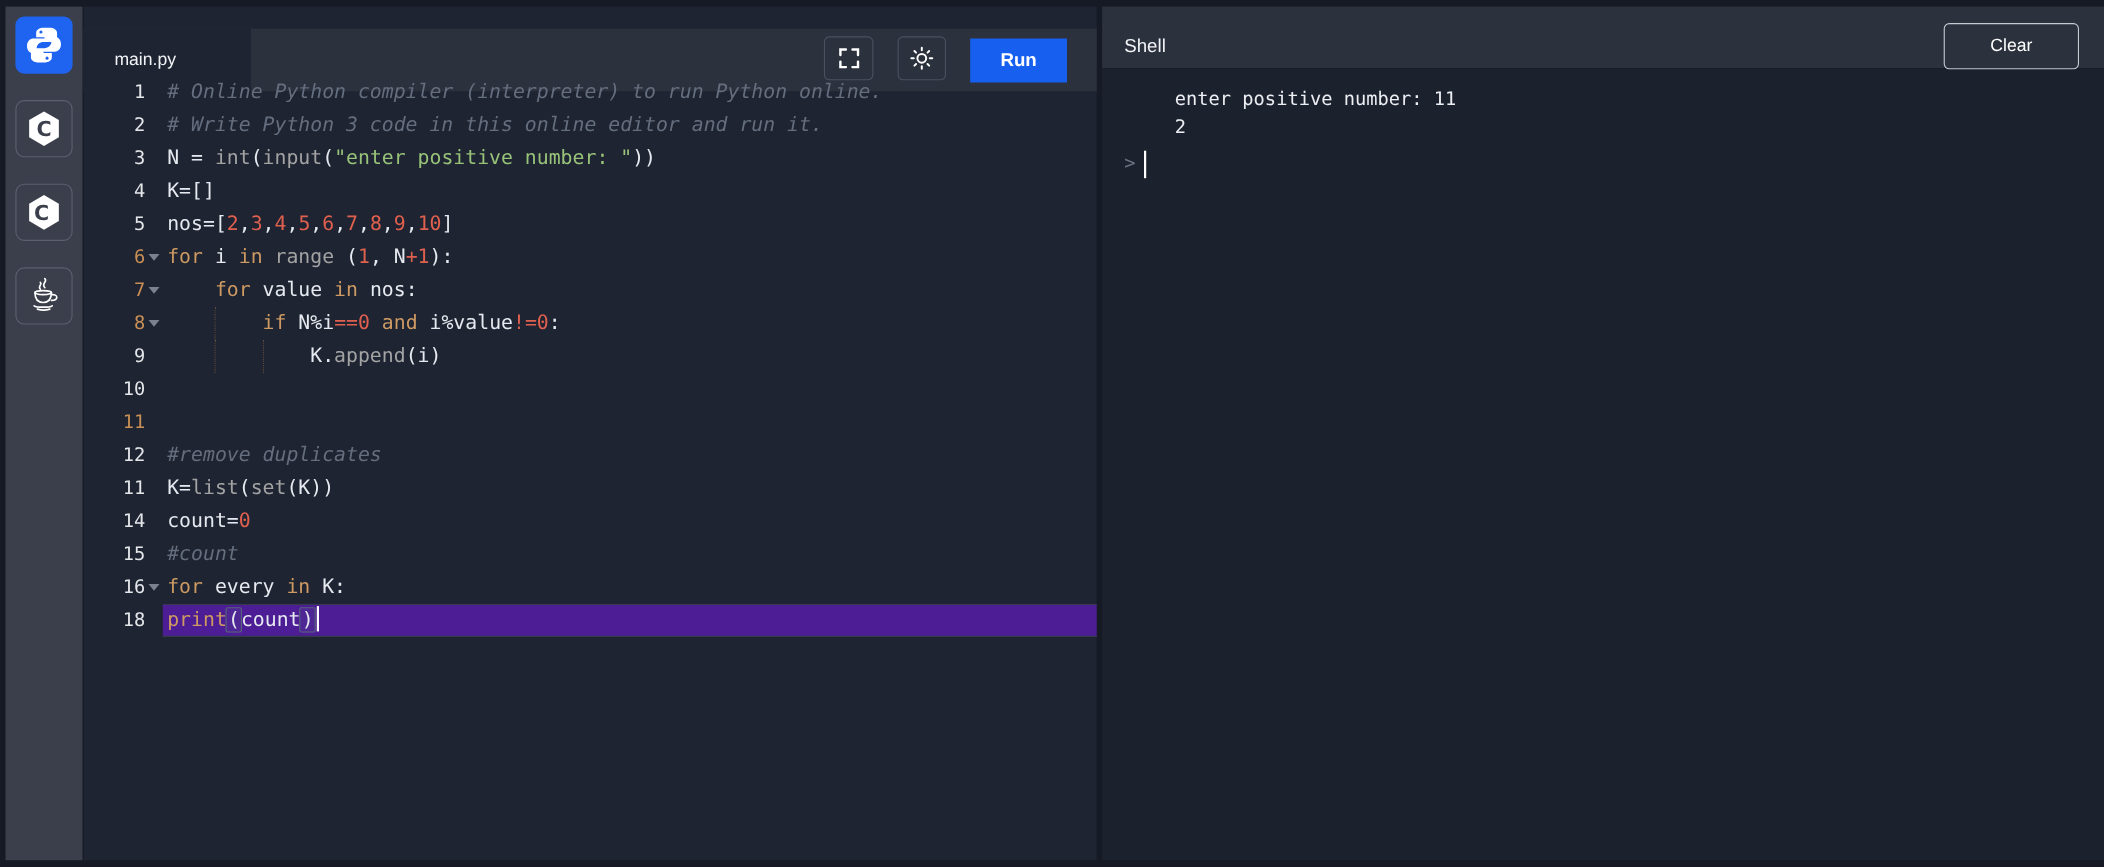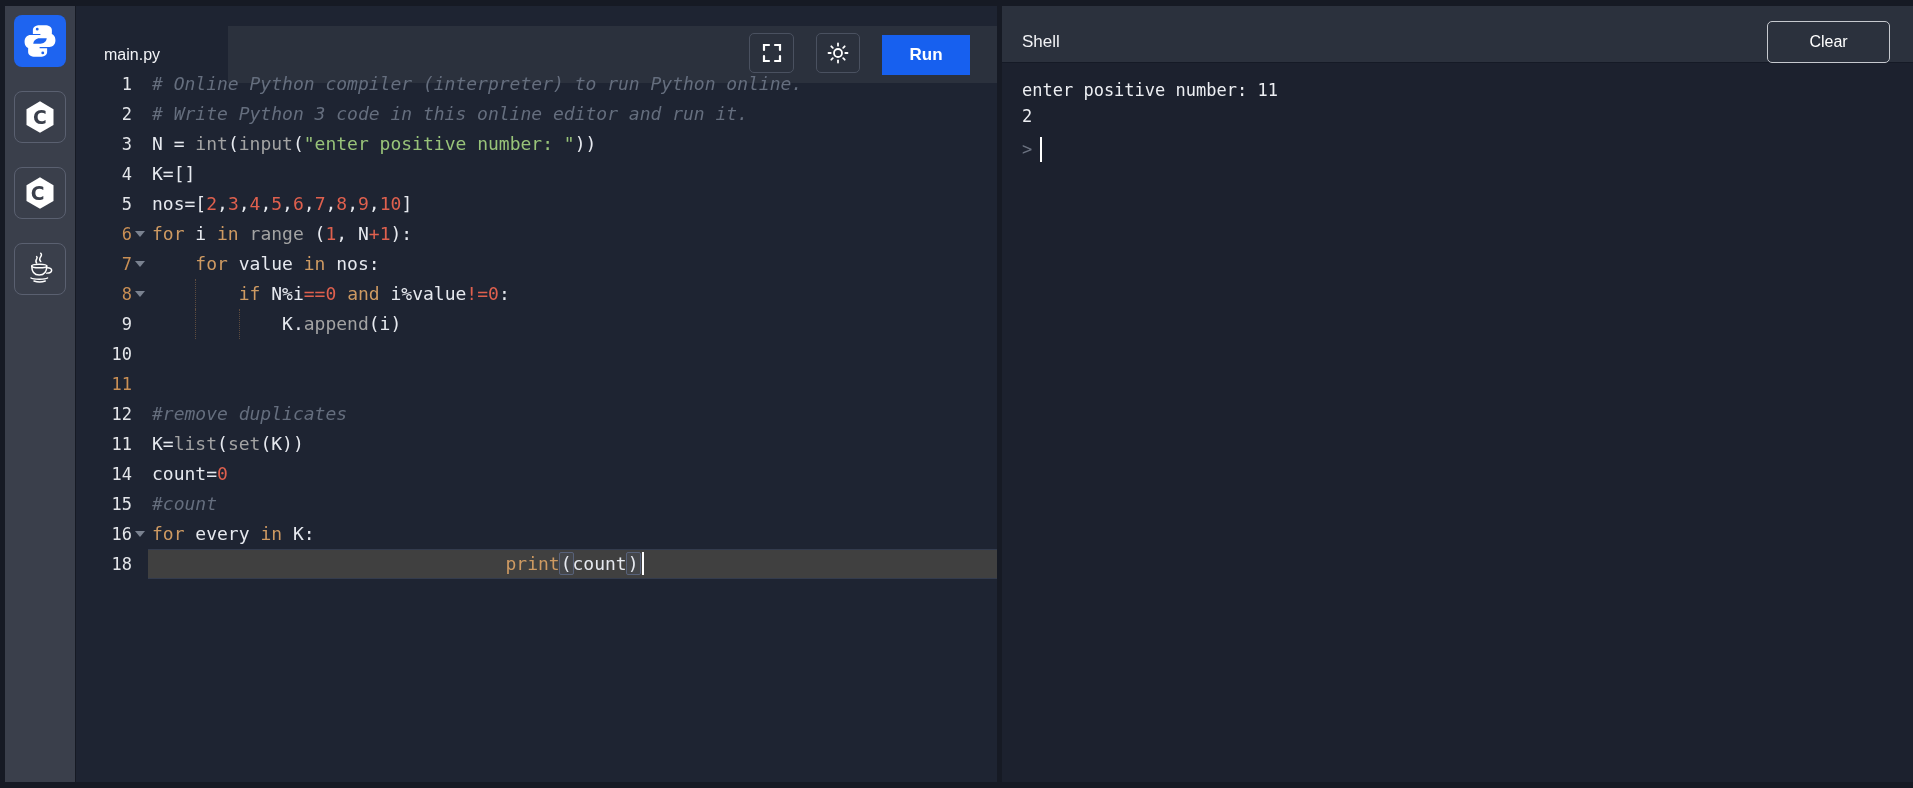--- a/index.html
+++ b/index.html
@@ -30,22 +30,22 @@
         font-family:"DejaVu Sans Mono",monospace;font-size:18px;}
   .code-line{display:flex;height:30px;line-height:30px;}
   .gutter-cell{width:72px;flex:none;display:flex;align-items:center;justify-content:flex-end;
                color:#e4e6ea;font-size:17px;}
   .lnum{text-align:right;}
   .lnum.amber{color:#c98f55;}
   .arrow-slot{width:16px;height:30px;flex:none;display:flex;align-items:center;justify-content:center;}
   .fold-arrow{width:0;height:0;border-left:5px solid transparent;border-right:5px solid transparent;
               border-top:6px solid #7a8290;cursor:pointer;}
   .code-cell{flex:1;position:relative;padding-left:4px;white-space:pre;color:#e6e9ef;}
-  .code-line.active .code-cell{background:#404040;
-      box-shadow:inset 0 1px 0 #333b4d, inset 0 -1px 0 #333b4d;text-align:center;}
+  .code-line.active .code-cell{background:#4c1d95;
+      box-shadow:inset 0 1px 0 #333b4d, inset 0 -1px 0 #333b4d;}
   .guide{position:absolute;top:0;bottom:0;border-left:1px dotted rgba(201,143,85,.38);}
 
   .tok-com{color:#656e7e;font-style:italic;}
   .tok-kw{color:#ce9a62;}
   .tok-fn{color:#a3a3a3;}
   .tok-str{color:#98c379;}
   .tok-num{color:#df604e;}
   .tok-op{color:#df604e;}
   .tok-pl{color:#e6e9ef;}
   .tok-brkt{color:#e6e9ef;border:1px solid #58627a;border-radius:2px;background:rgba(96,112,144,.12);
@@ -58,21 +58,21 @@
   .shell{position:absolute;left:1002px;top:6px;width:911px;height:776px;background:#1c212e;}
   .shell-header{position:absolute;left:0;top:0;right:0;height:57px;background:#2b313d;
                 display:flex;align-items:center;padding:16px 23px 0 20px;box-sizing:border-box;
                 border-bottom:1px solid #151a26;}
   .shell-title{font-size:17px;color:#f2f3f6;}
   .clear-btn{margin-left:auto;width:123px;height:42px;border:1px solid #c6c9cf;border-radius:5px;
              background:transparent;color:#ffffff;font-size:16px;display:flex;align-items:center;justify-content:center;
              cursor:pointer;box-sizing:border-box;font-family:"Liberation Sans",sans-serif;}
   .shell-body{position:absolute;left:0;top:57px;right:0;bottom:0;padding:14px 0 0 20px;
               font-family:"DejaVu Sans Mono",monospace;font-size:17px;color:#eceef2;}
-  .shell-line{height:26px;line-height:26px;white-space:pre;}
+  .shell-line{height:26px;line-height:26px;white-space:pre;margin-left:46px;}
   .prompt-row{margin-top:5px;height:30px;display:flex;align-items:center;}
   .prompt{color:#6b7280;margin-right:8px;}
   .shell-caret{display:inline-block;width:2px;height:25px;background:#ffffff;}
 
   svg{display:block;}
 </style>
 </head>
 <body>
 
 <div id="app">

